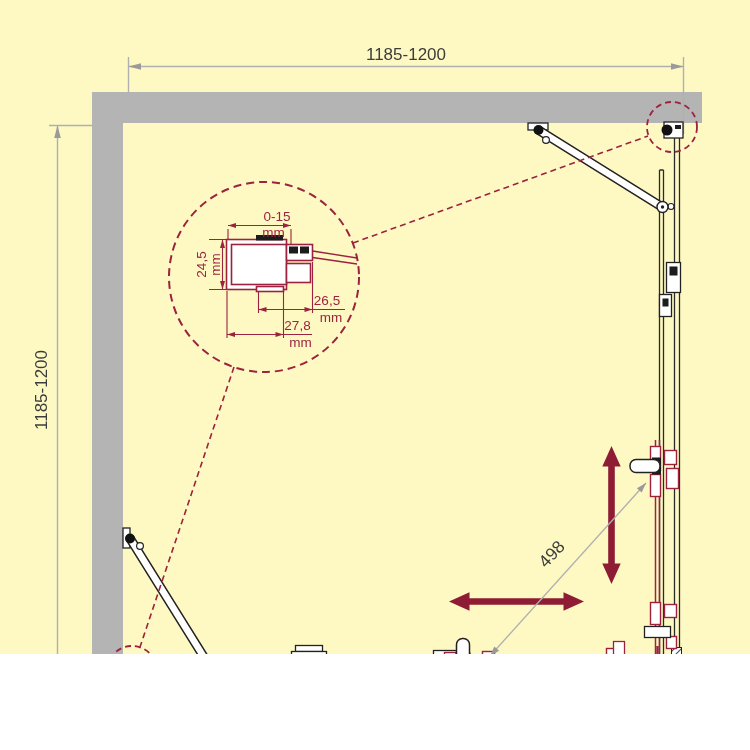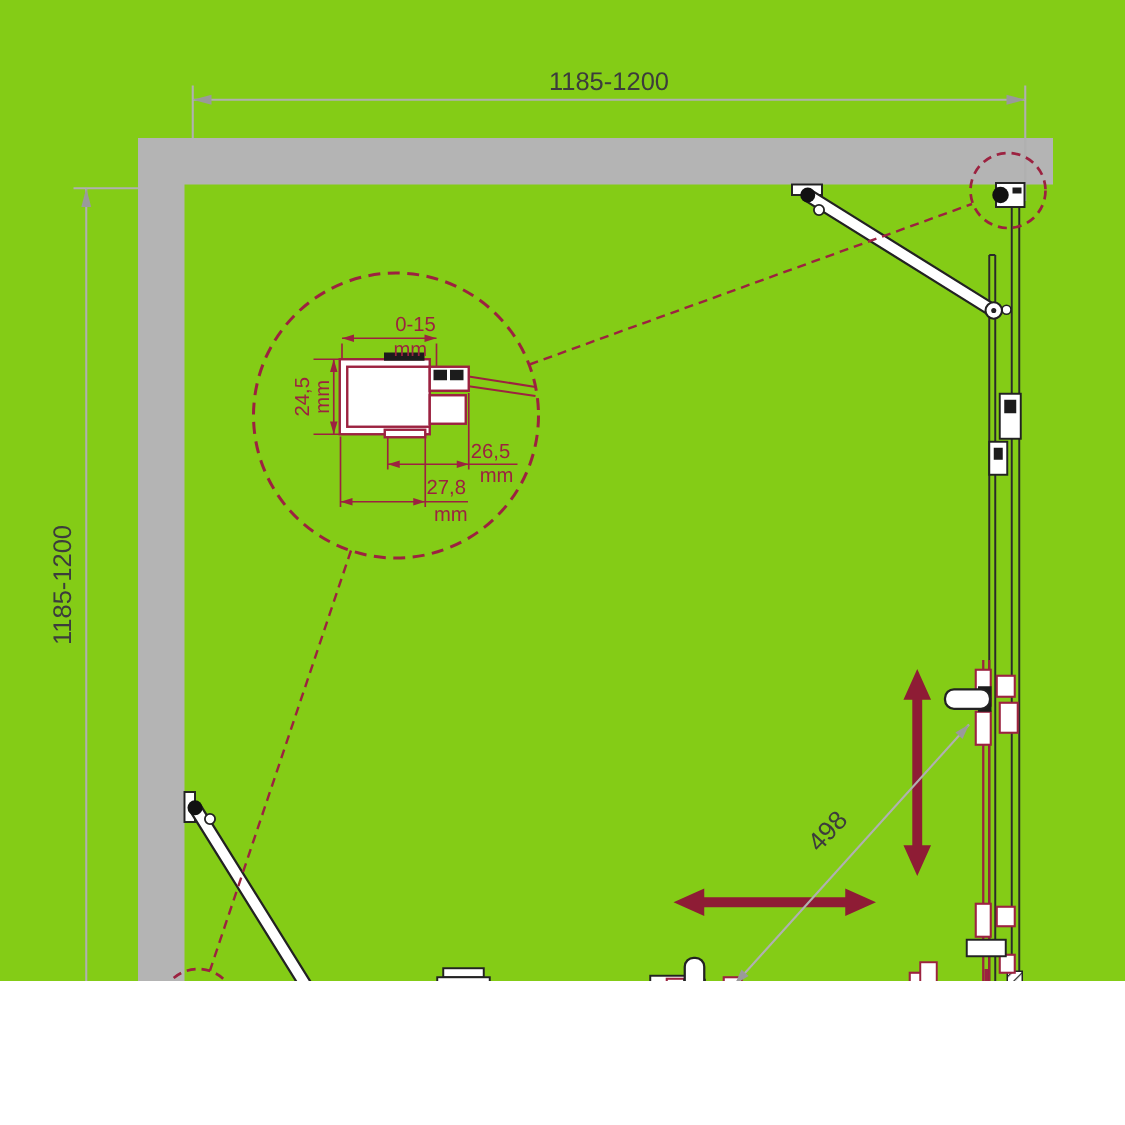--- a/index.html
+++ b/index.html
@@ -1,16 +1,16 @@
 <!DOCTYPE html>
 <html><head>
 <meta charset="utf-8">
 <style>
   html,body{margin:0;padding:0;background:#fff;}
-  .stage{position:relative;width:750px;height:654px;background:#84cc16;overflow:hidden;
+  .stage{position:relative;width:750px;height:654px;background:#fef9c3;overflow:hidden;
          font-family:"Liberation Sans", sans-serif;}
   svg text{font-family:"Liberation Sans", sans-serif;}
   .txt{fill:#3c3c3c;font-size:17px;}
   .txt-diag{fill:#3c3c3c;font-size:17.5px;}
   .rtxt{fill:#9c2240;font-size:13.5px;}
   .wall{fill:#b4b4b4;stroke:none;}
   .ln{stroke:#2a2a2a;stroke-width:1.3;fill:none;}
   .wh{fill:#ffffff;stroke:#222222;stroke-width:1.3;}
   .whr{fill:#ffffff;stroke:#9c2240;stroke-width:1.4;}
   .blk{fill:#1c1c1c;stroke:none;}

